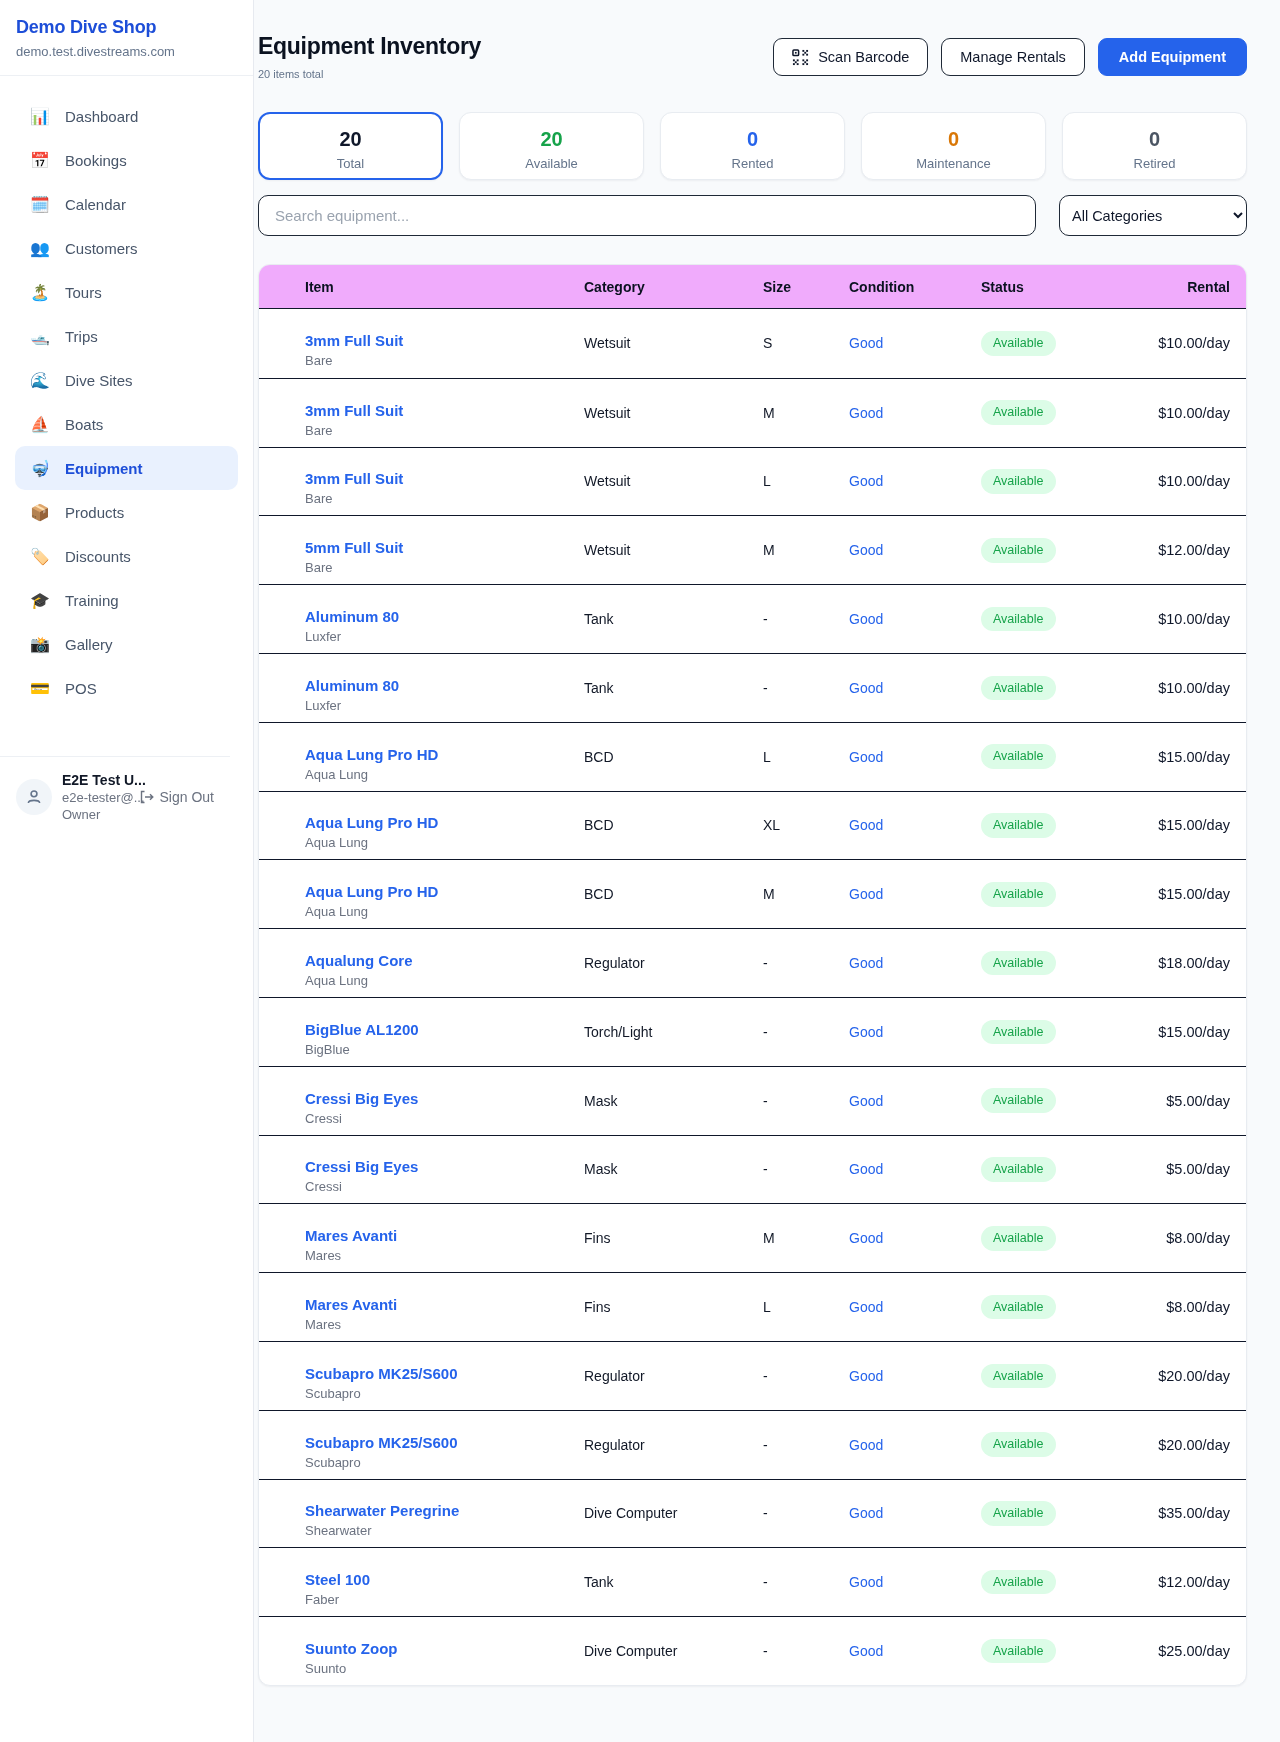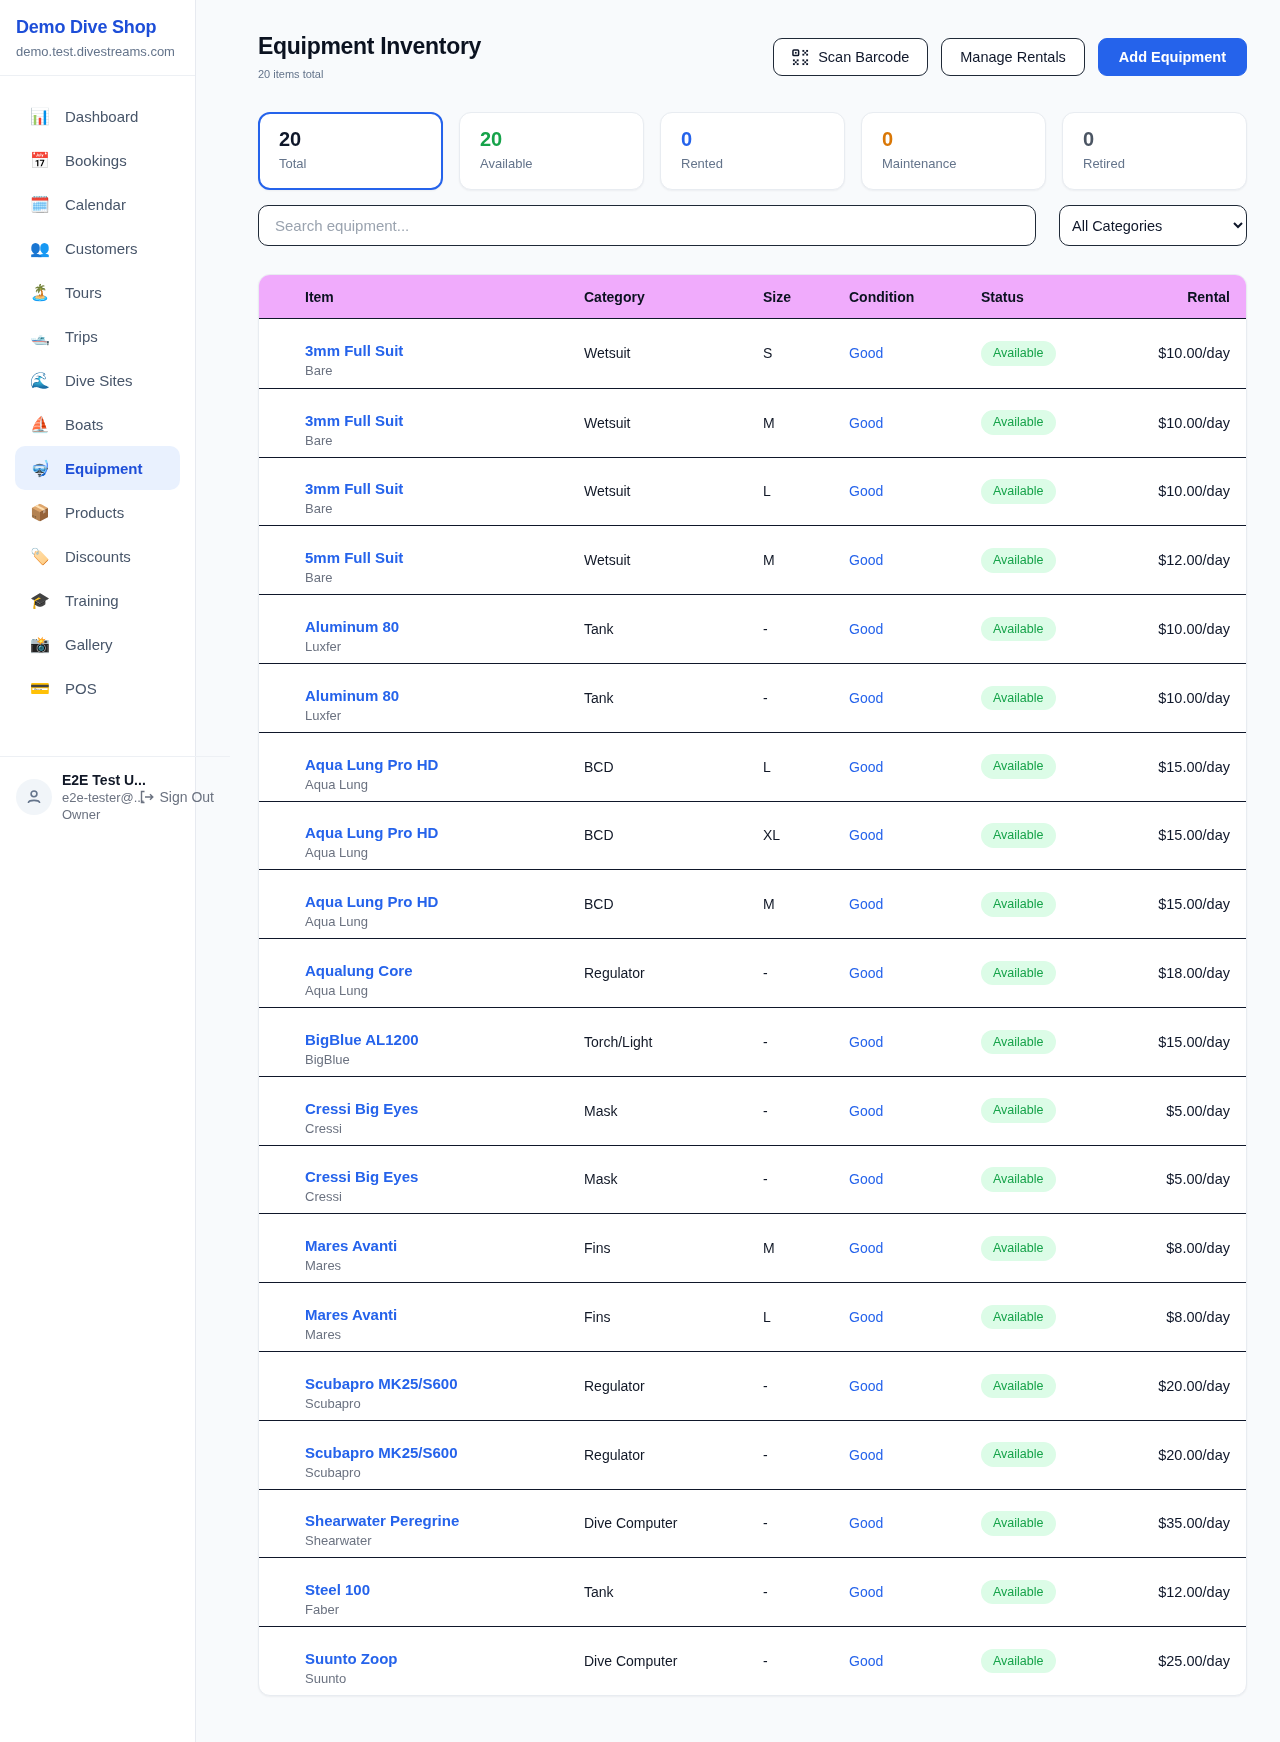--- a/index.html
+++ b/index.html
@@ -2,21 +2,21 @@
 <html><head>
 <meta charset="utf-8">
 <style>
   * { box-sizing: border-box; margin: 0; padding: 0; }
   html,body { width:1280px; height:1742px; }
   body {
     font-family: "Liberation Sans", "DejaVu Sans", sans-serif;
     background:#f8fafc; color:#0f172a; position:relative; overflow:hidden;
   }
   
-  .sidebar { position:absolute; left:0; top:0; width:196px; height:1742px;
+  .sidebar { position:absolute; left:0; top:0; width:254px; height:1742px;
     background:#ffffff; border-right:1px solid #e7eaf0; }
   .brand-block { padding:17px 16px 16px; border-bottom:1px solid #edf0f4; }
   .brand { font-size:18px; font-weight:800; color:#1d4ed8; letter-spacing:-0.2px; }
   .brand-domain { font-size:13px; color:#64748b; margin-top:6px; }
   .nav { padding:18px 15px 0; }
   .nav-item { display:flex; align-items:center; gap:14px; height:44px;
     padding:0 14px; border-radius:10px; color:#475569; font-size:15px; cursor:pointer; }
   .nav-item .icon { width:22px; display:inline-flex; justify-content:center; font-size:16px; }
   .nav-item.active { background:#e9f1fe; color:#1d4ed8; font-weight:600; }
   .user-footer { position:absolute; left:0; top:756px; width:230px;
@@ -34,22 +34,22 @@
   .header-row { display:flex; justify-content:space-between; align-items:flex-start; margin-top:32px; }
   .page-title { font-size:23px; font-weight:800; letter-spacing:-0.3px; color:#0b1220; line-height:28px; }
   .page-subtitle { font-size:11px; color:#64748b; margin-top:8px; }
   .header-actions { display:flex; gap:13px; margin-top:6px; }
   .btn { height:38px; display:inline-flex; align-items:center; justify-content:center; gap:9px;
     border-radius:9px; font-size:14.5px; cursor:pointer; background:#fff;
     border:1px solid #1f2937; color:#0f172a; font-weight:500; padding:0 18px; }
   .btn-primary { background:#2563eb; border:1px solid #2563eb; color:#fff; font-weight:600; padding:0 20px; }
   
   .stats { display:grid; grid-template-columns:repeat(5,1fr); gap:16px; margin-top:32px; }
-  .stat-card { background:#fff; border:1px solid #e8ecf1; border-radius:12px; height:78px;
-    padding:14px 20px; box-shadow:0 1px 2px rgba(16,24,40,.05); cursor:pointer; }
+  .stat-card { background:#fff; border:1px solid #e8ecf1; border-radius:12px; height:68px;
+    padding:14px 20px; box-shadow:0 1px 2px rgba(16,24,40,.05); cursor:pointer;text-align:center; }
   .stat-card.active { border:2px solid #2563eb; padding:13px 19px; }
   .stat-value { font-size:20px; font-weight:800; line-height:24px; }
   .stat-label { font-size:13px; color:#64748b; margin-top:5px; }
   
   .search-row { display:flex; gap:23px; margin-top:15px; height:41px; }
   .search-input { flex:1; border:1px solid #1f2937; border-radius:10px; background:#fff;
     padding:0 16px; font-size:15px; color:#0f172a; outline:none;
     font-family:"Liberation Sans","DejaVu Sans",sans-serif; }
   .search-input::placeholder { color:#9aa3af; }
   .category-select { width:188px; border:1px solid #1f2937; border-radius:10px; background:#fff;

